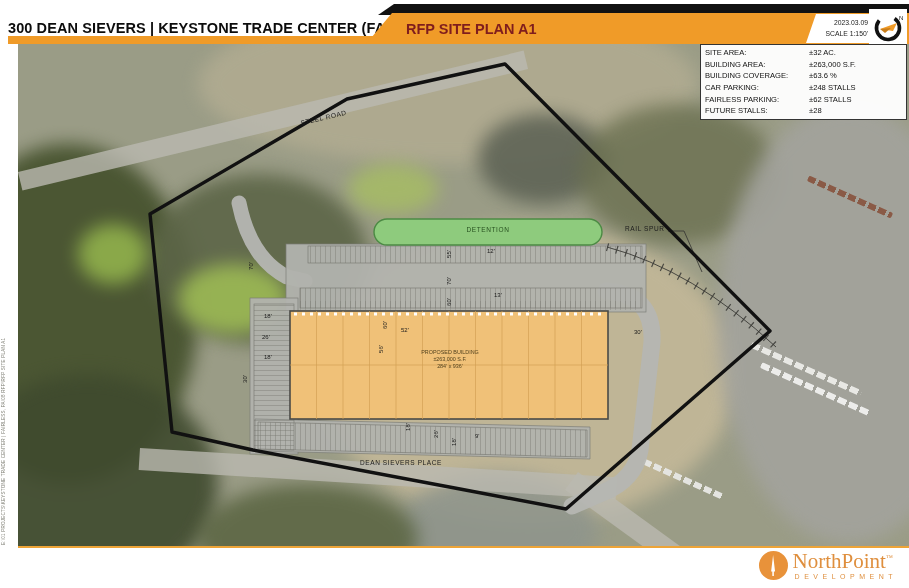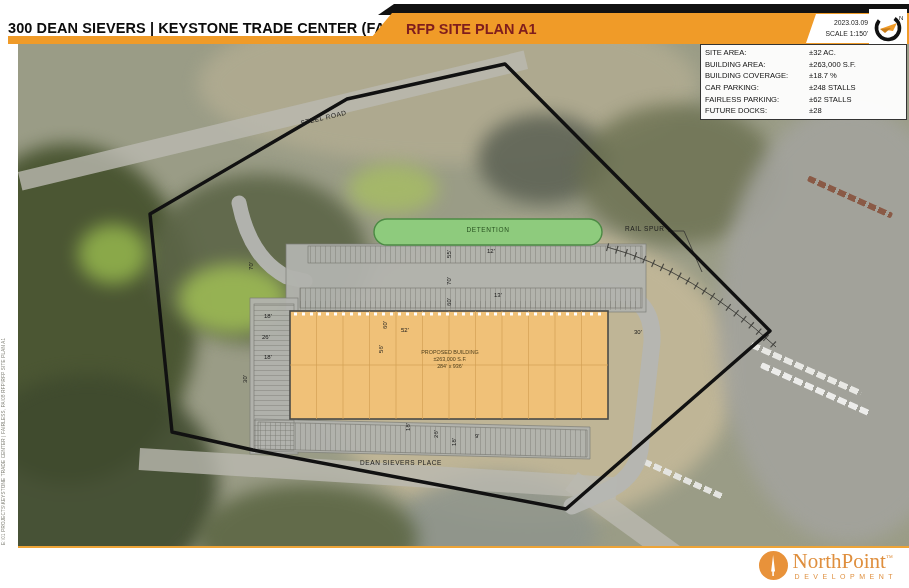--- a/index.html
+++ b/index.html
@@ -192,32 +192,32 @@
   <div class="st-row">
     <span class="st-label">SITE AREA:</span>
     <span class="st-value">±32 AC.</span>
   </div>
   <div class="st-row">
     <span class="st-label">BUILDING AREA:</span>
     <span class="st-value">±263,000 S.F.</span>
   </div>
   <div class="st-row">
     <span class="st-label">BUILDING COVERAGE:</span>
-    <span class="st-value">±18.7 %</span>
+    <span class="st-value">±63.6 %</span>
   </div>
   <div class="st-row">
     <span class="st-label">CAR PARKING:</span>
     <span class="st-value">±248 STALLS</span>
   </div>
   <div class="st-row">
     <span class="st-label">FAIRLESS PARKING:</span>
     <span class="st-value">±62 STALLS</span>
   </div>
   <div class="st-row">
-    <span class="st-label">FUTURE DOCKS:</span>
+    <span class="st-label">FUTURE STALLS:</span>
     <span class="st-value">±28</span>
   </div>
 </div>
 
 <div id="side-note" class="abs">E:\01 PROJECTS\KEYSTONE TRADE CENTER | FAIRLESS, PA\08 RFP\RFP SITE PLAN A1</div>
 
 <div id="footer-line" class="abs"></div>
 <div id="footer" class="abs">
   <div id="logo">
     <div id="logo-circle">

